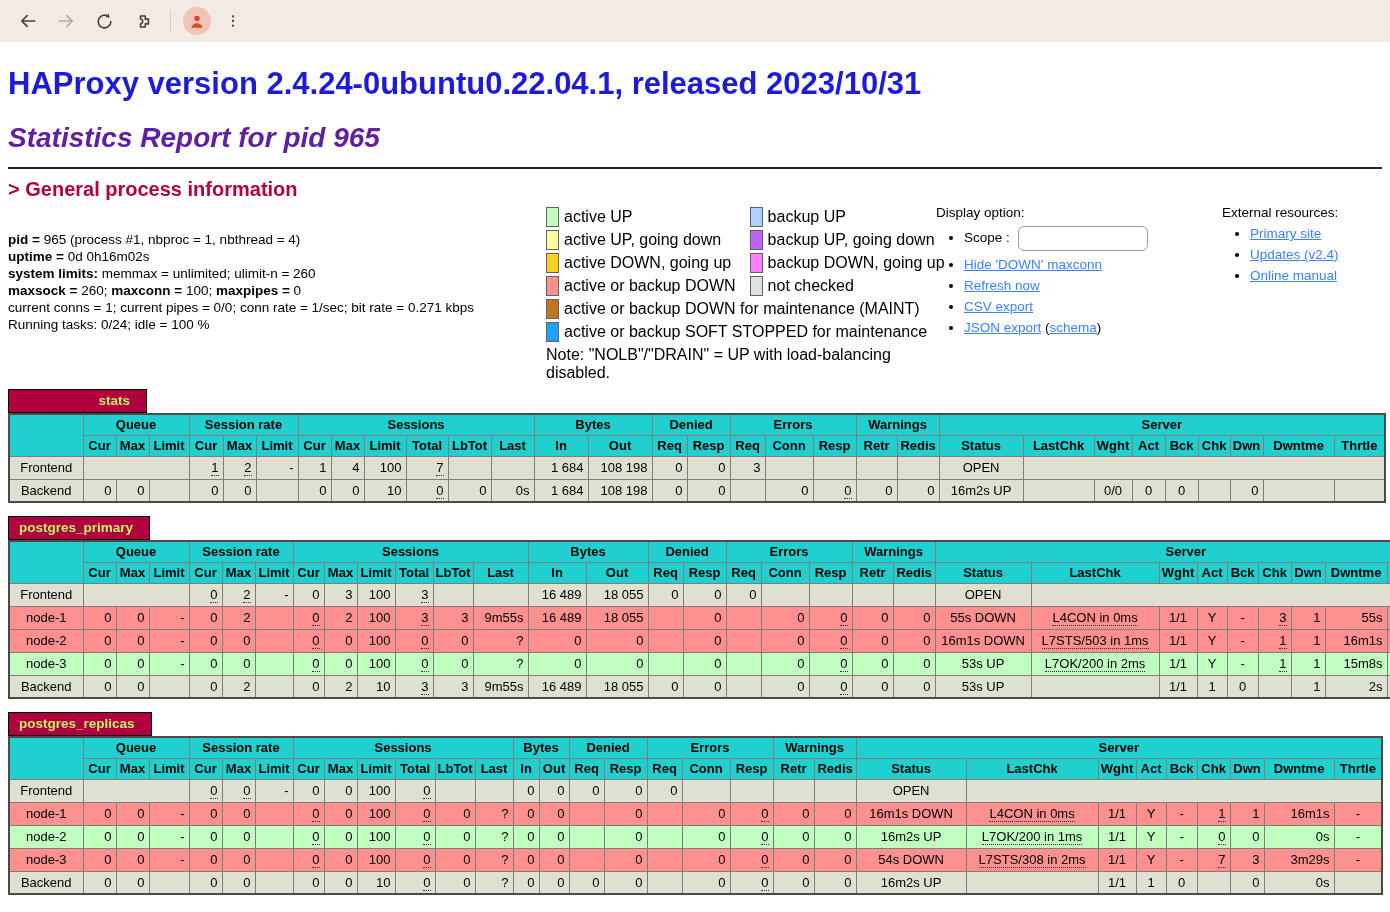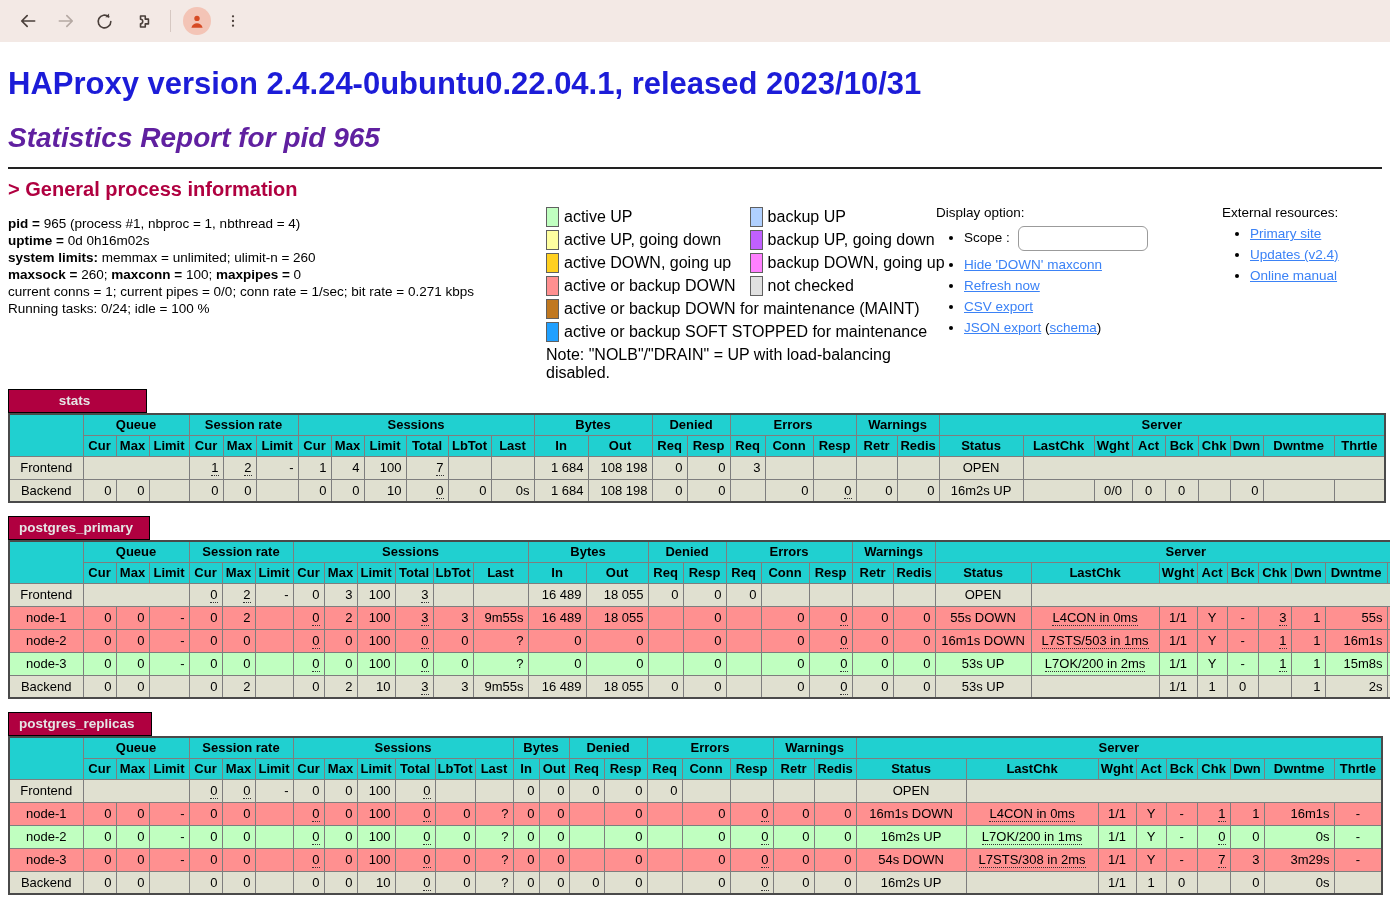--- a/index.html
+++ b/index.html
@@ -17,39 +17,39 @@
   svg.ic { display:block; }
 
   
   .content { padding:0 8px; background:#fff; }
   h1.ptitle { color:#1c1cd8; font-size:31px; line-height:36px; margin:24px 0 0 0; font-weight:bold; letter-spacing:0; }
   h2.psub { color:#6020a0; font-size:28px; line-height:32px; margin:20px 0 0 0; font-weight:bold; font-style:italic; }
   hr.rule { border:none; border-top:2px solid #222; margin:13px 0 0 0; }
   h3.sect { color:#b00040; font-size:20px; margin:9px 0 4px 0; font-weight:bold; }
 
   .inforow { display:flex; align-items:flex-start; margin-top:4px; }
-  .proc { width:538px; margin-top:10px; font-size:13.5px; line-height:17px; color:#000; }
+  .proc { width:538px; margin-top:26px; font-size:13.5px; line-height:17px; color:#000; }
   .legendcol { width:390px; font-size:16px; }
   .legend { border-collapse:collapse; }
   .legend td { padding:1px 0; height:23px; vertical-align:middle; }
   .sw { width:13px; height:20px; border:1px solid #606060; }
   .lg-lab { padding:0 14px 0 5px !important; white-space:nowrap; }
   .note { margin-top:3px; }
 
   .opts { width:286px; font-size:13.5px; }
   .exts { flex:1; font-size:13.5px; }
   .opts-head { font-weight:normal; }
   .opts ul, .exts ul { margin:6px 0 0 14px; padding-left:14px; }
   .opts li, .exts li { margin-bottom:6px; }
   a.lnk { color:#3b82f6; text-decoration:underline; }
   .scope-input { width:130px; height:25px; border:1px solid #9b9b9b; border-radius:6px; background:#fff; vertical-align:middle; margin-left:4px; outline:none; }
 
   
   .tblblock { margin-top:7px; margin-bottom:13px; }
-  .pxname { display:inline-block; background:#b00040; color:#e5e5e5; font-weight:bold; font-size:13.5px; padding:3px 16px 4px 10px; border:1px solid #000; min-width:139px; text-align:center; }
+  .pxname { display:inline-block; background:#b00040; color:#bef264; font-weight:bold; font-size:13.5px; padding:3px 16px 4px 10px; border:1px solid #000; min-width:139px; text-align:right; }
   .tblwrap { width:1382px; overflow:hidden; }
   table.tbl { border-collapse:collapse; table-layout:fixed; border:2px solid #4a4a4a; font-size:13px; background:#fff; }
   .tbl th { background:#20d0d0; color:#000; font-weight:bold; border:1px solid #7e7e7e; padding:1px 2px; height:21px; white-space:nowrap; overflow:hidden; }
   .tbl td { border:1px solid #7e7e7e; padding:1px 4px; height:23px; white-space:nowrap; overflow:hidden; }
   tr.fb td { background:#e0e0d0; }
   tr.up td { background:#c0ffc0; }
   tr.down td { background:#ff9090; }
   td.name { text-align:center; }
   .a-r { text-align:right; }
   .a-c { text-align:center; }

